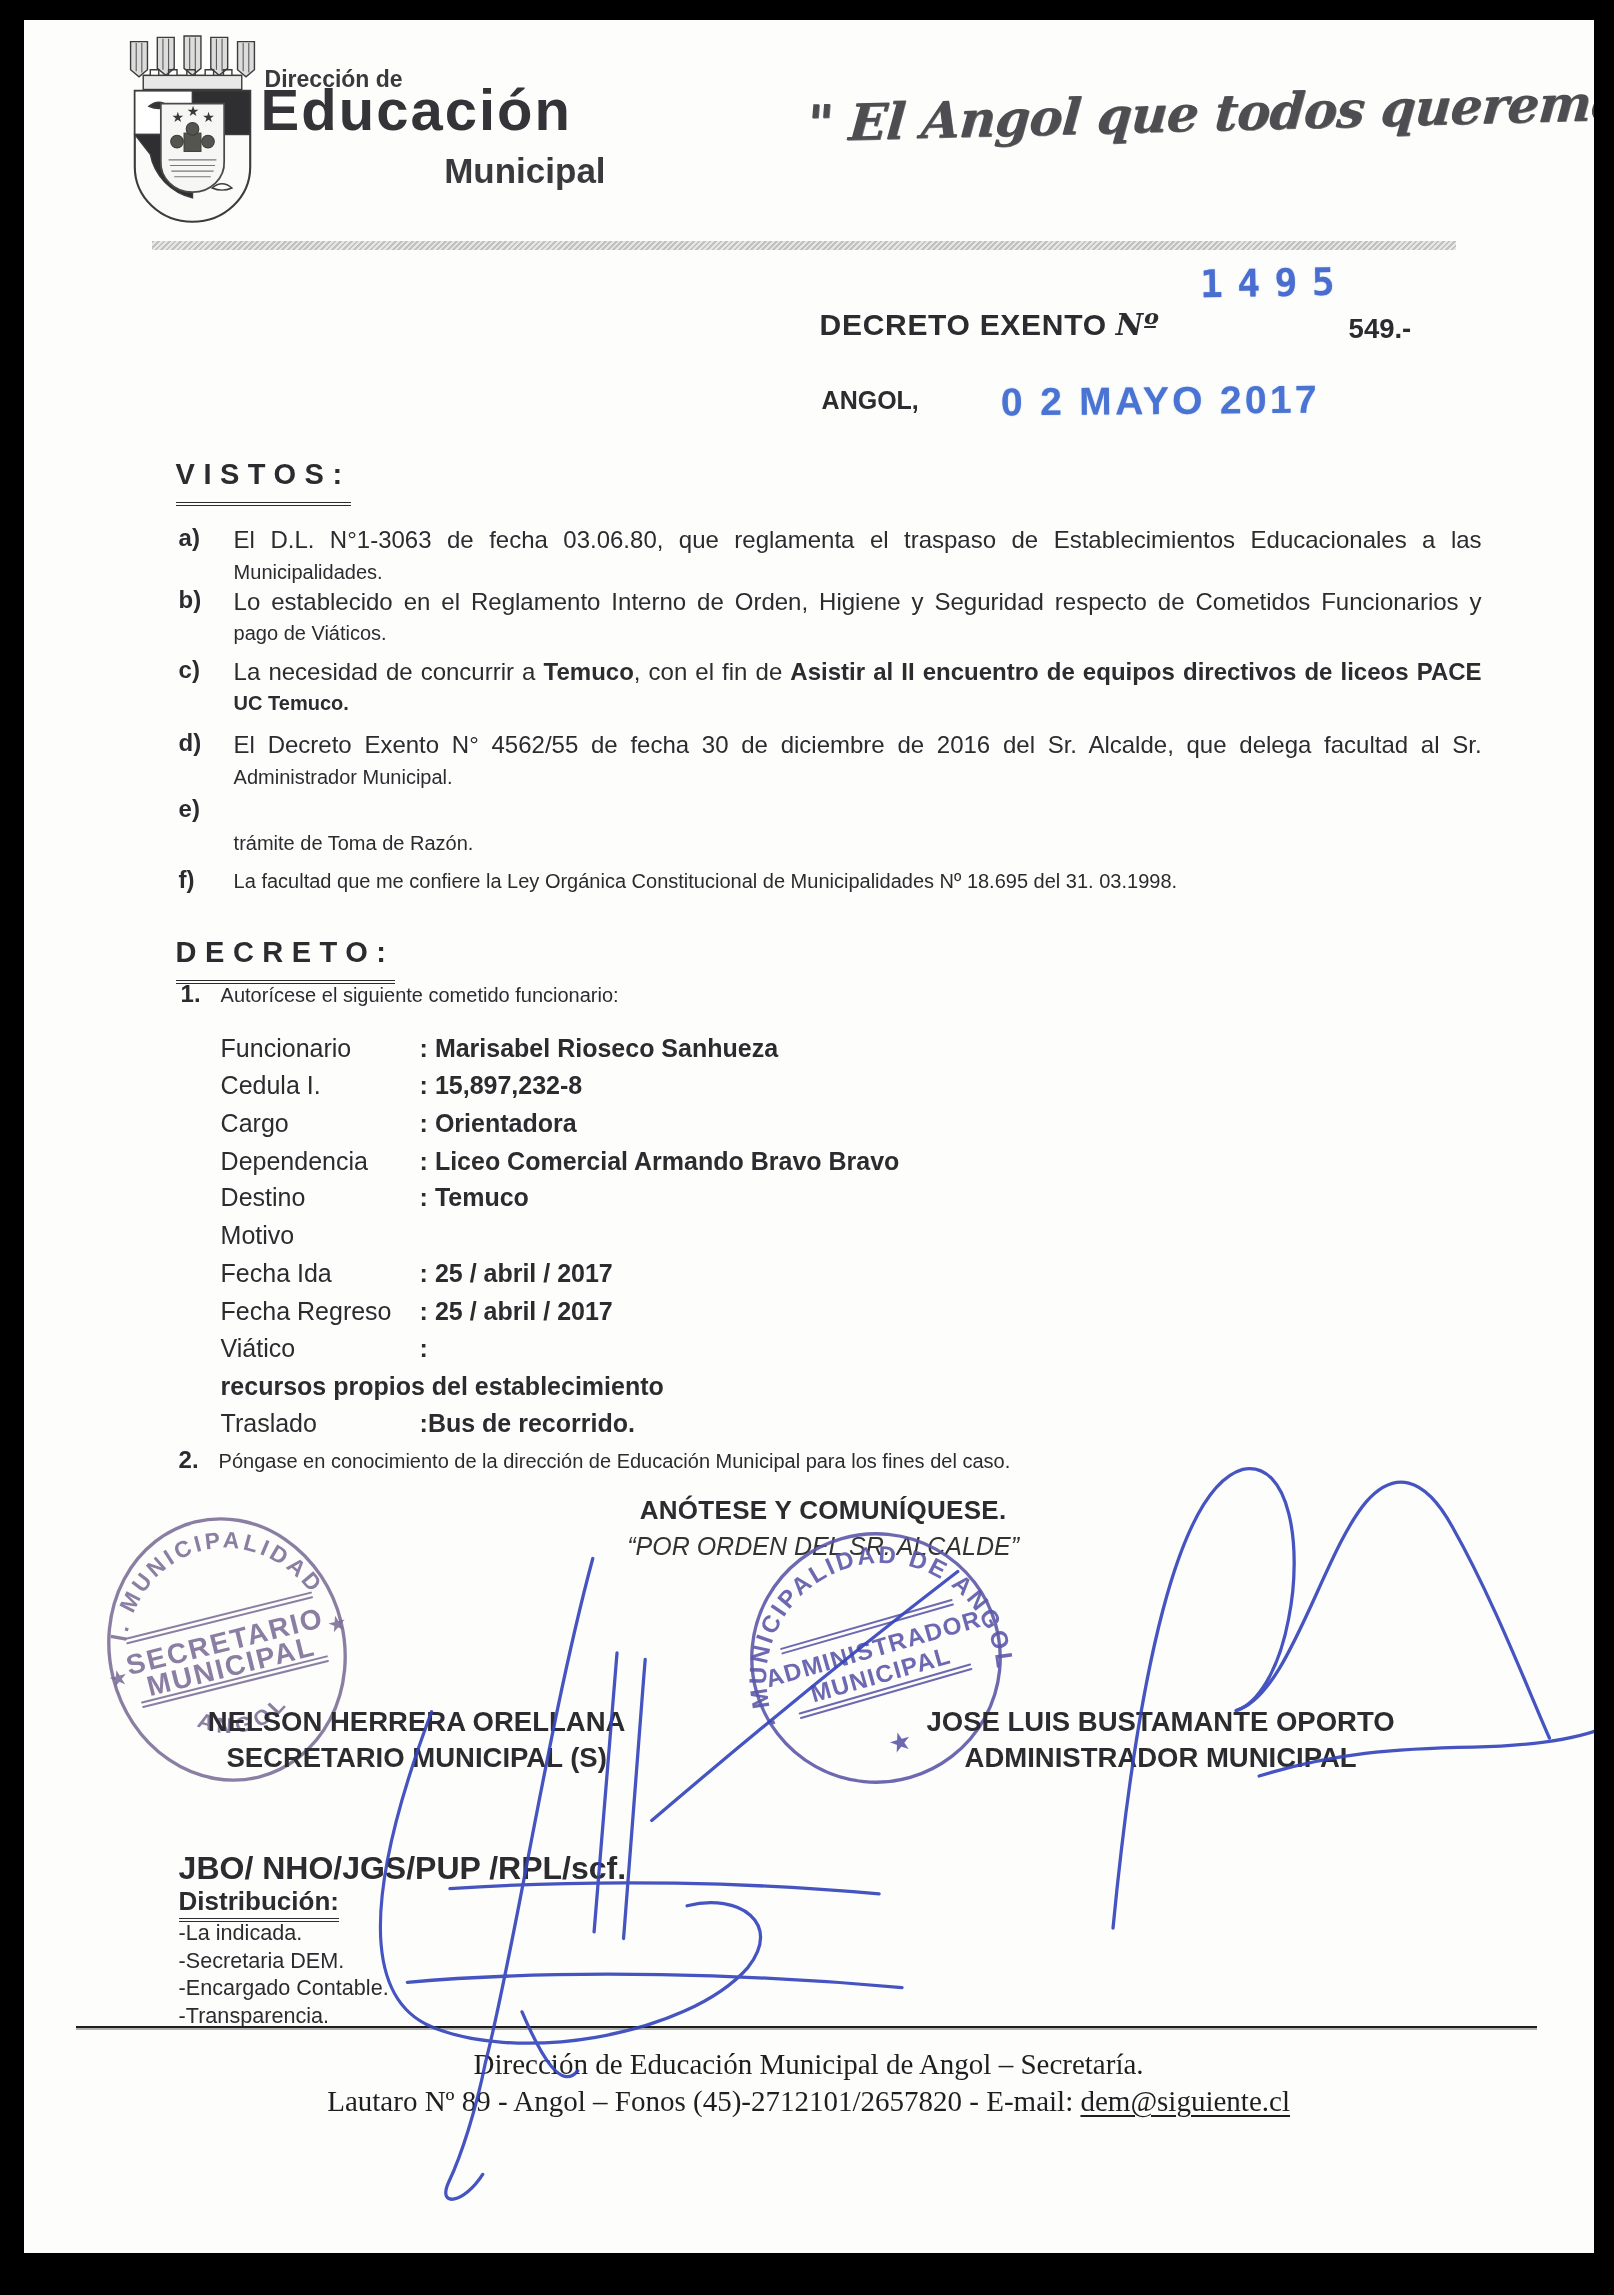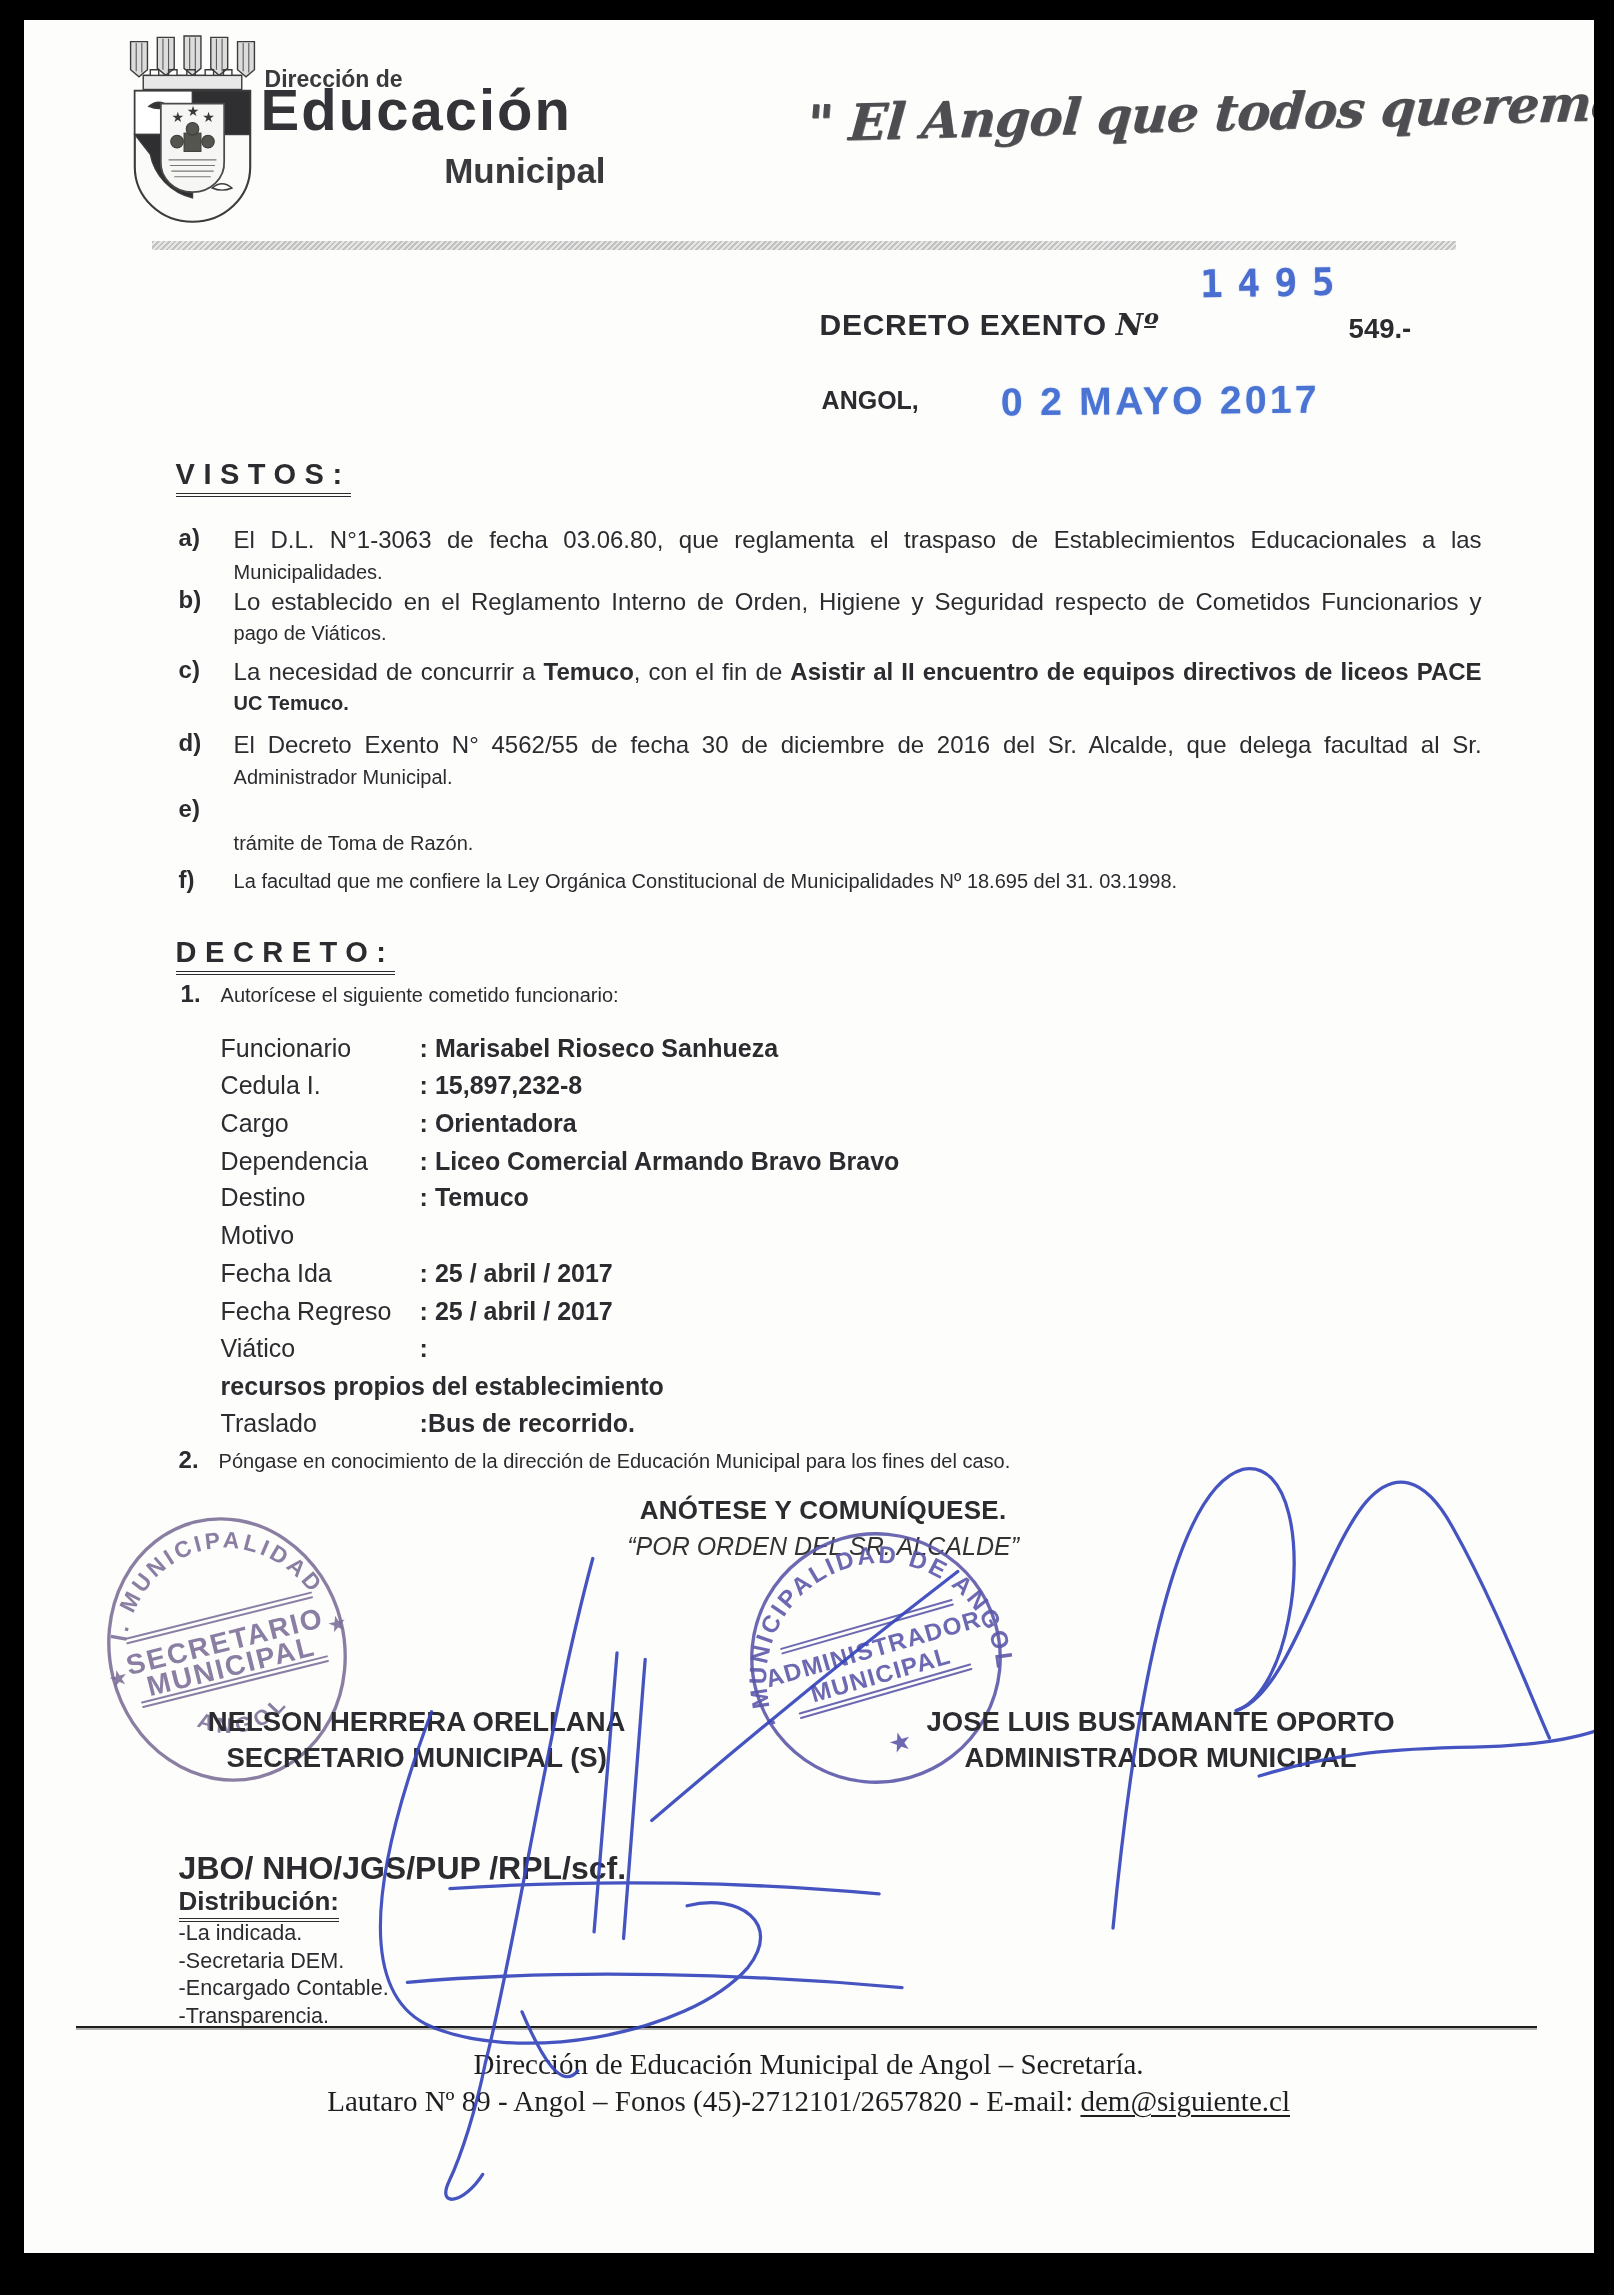--- a/index.html
+++ b/index.html
@@ -18,21 +18,21 @@
   .decree-title{font-size:30px;font-weight:bold;letter-spacing:0.7px;}
   .decree-no{font-style:italic;font-family:"DejaVu Serif",serif;}
   .suffix{font-size:27.5px;font-weight:bold;}
   .city{font-size:25px;font-weight:bold;}
   .ink-number{font-size:38px;font-weight:bold;color:#4a6ed0;letter-spacing:14.4px;transform:rotate(-1deg);
               text-shadow:0 0 1.3px rgba(74,110,208,.6);font-family:"DejaVu Sans Mono",monospace;}
   .ink-date{font-size:39px;font-weight:bold;color:#4a74d4;letter-spacing:3.3px;transform:rotate(-0.5deg);
             text-shadow:0 0 1.3px rgba(74,116,212,.55);font-stretch:condensed;}
   
   .h-underline{font-size:29px;font-weight:bold;letter-spacing:8.5px;border-bottom:4.6px double #2b2b30;
-               padding-bottom:2px;display:inline-block;}
+               padding-bottom:11px;display:inline-block;}
   .bline{font-size:20px;line-height:31px;white-space:nowrap;}
   .jline{font-size:24px;line-height:31px;text-align:justify;text-align-last:justify;overflow:hidden;height:33px;}
   .letter{font-size:24px;font-weight:bold;}
   b{font-weight:bold;}
   .flabel{font-size:25px;}
   .fval{font-size:25px;font-weight:bold;}
   .fjust{text-align:justify;text-align-last:justify;overflow:hidden;height:33px;}
   .center-blk{text-align:center;}
   .anotese{font-size:26px;font-weight:bold;letter-spacing:0.3px;}
   .pororden{font-size:25px;font-style:italic;font-weight:500;color:#333;}

